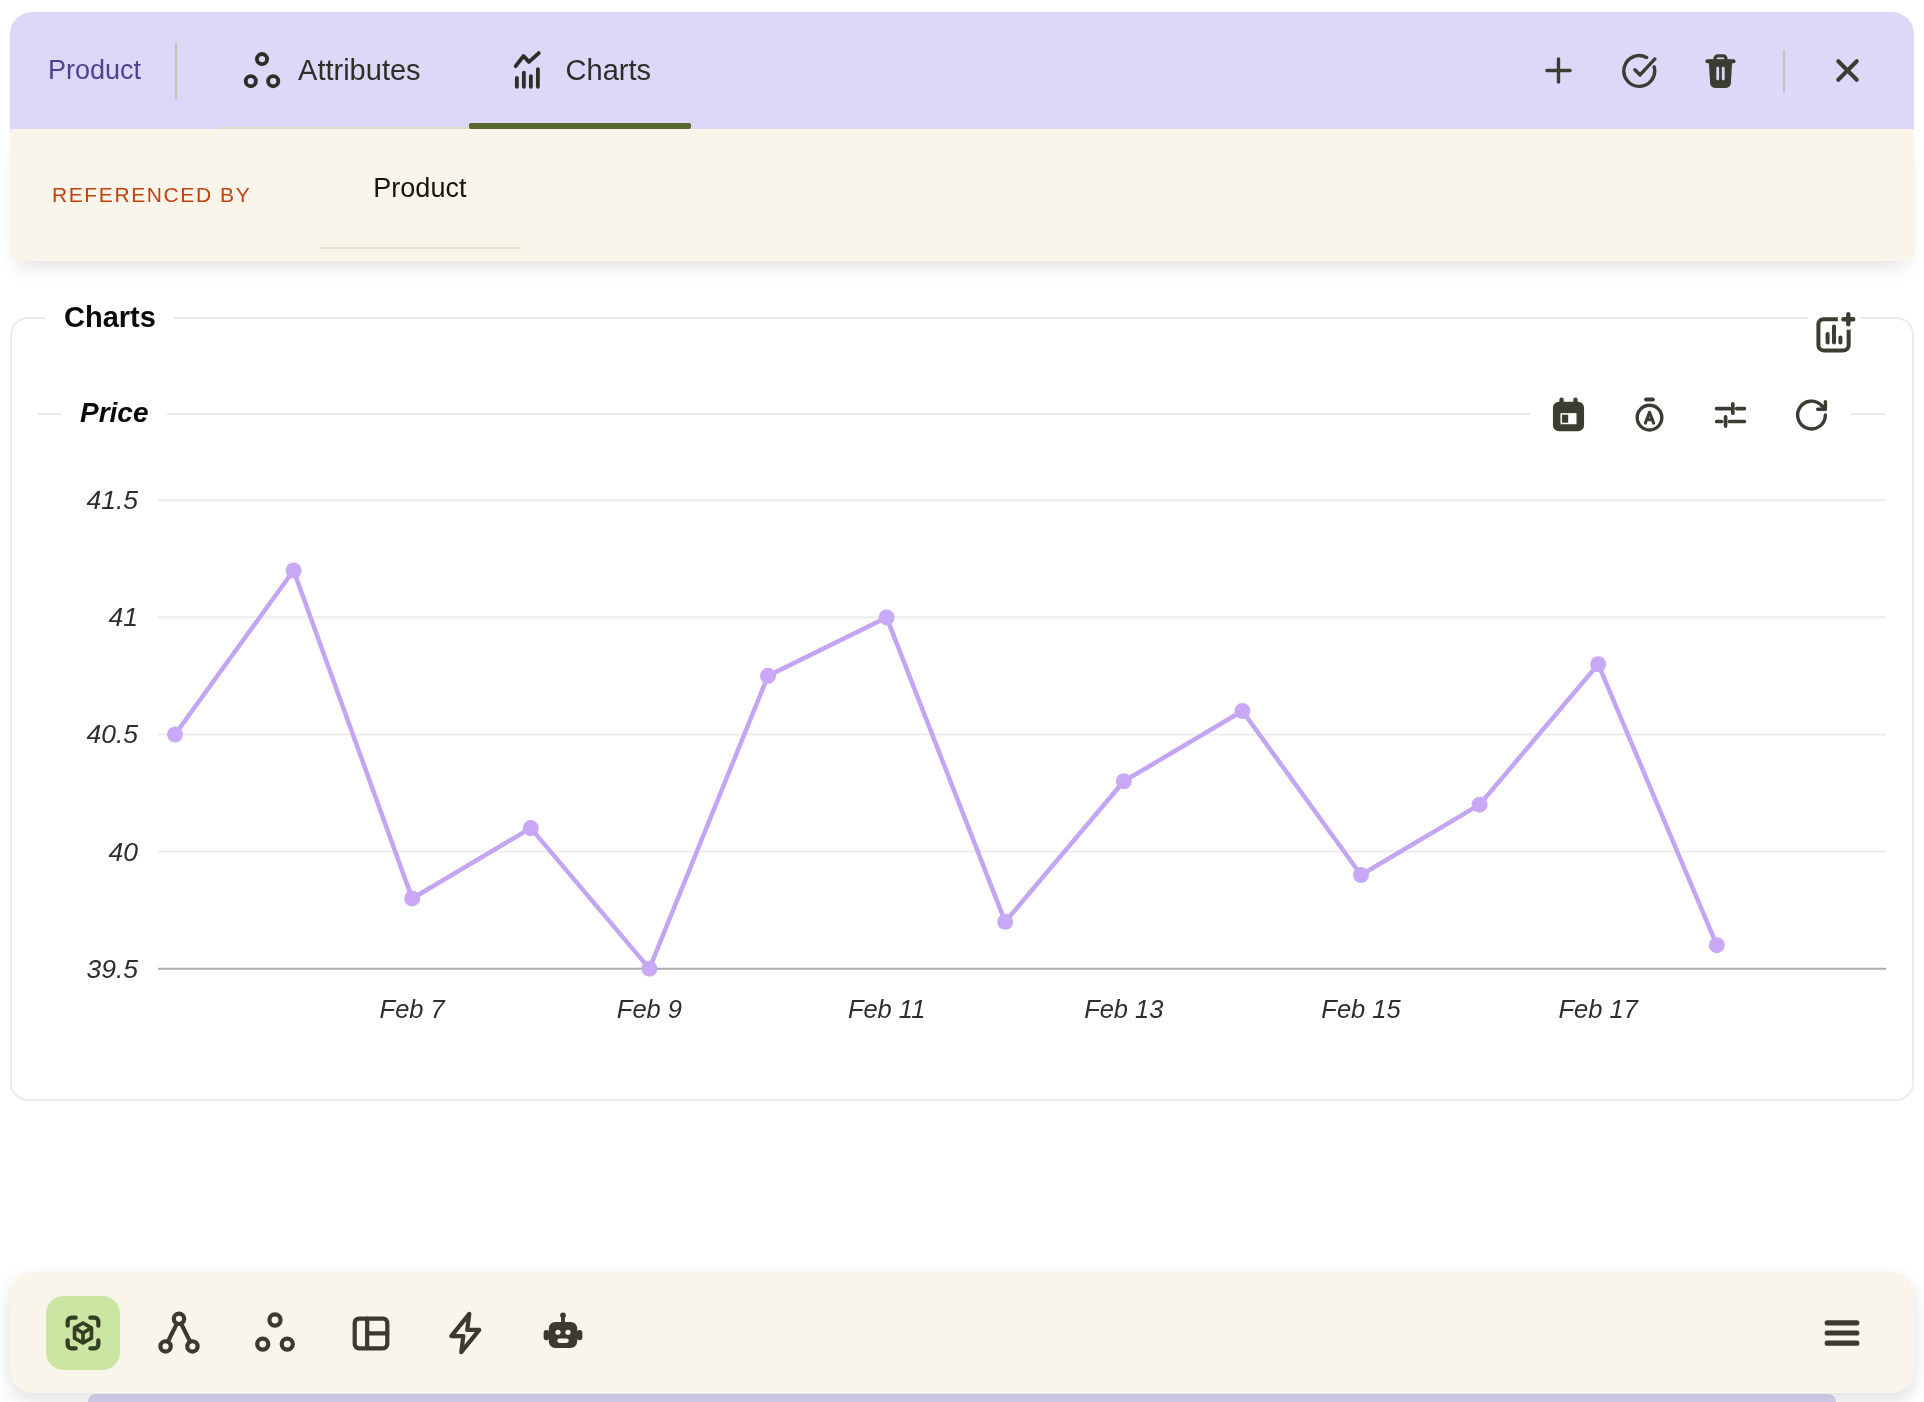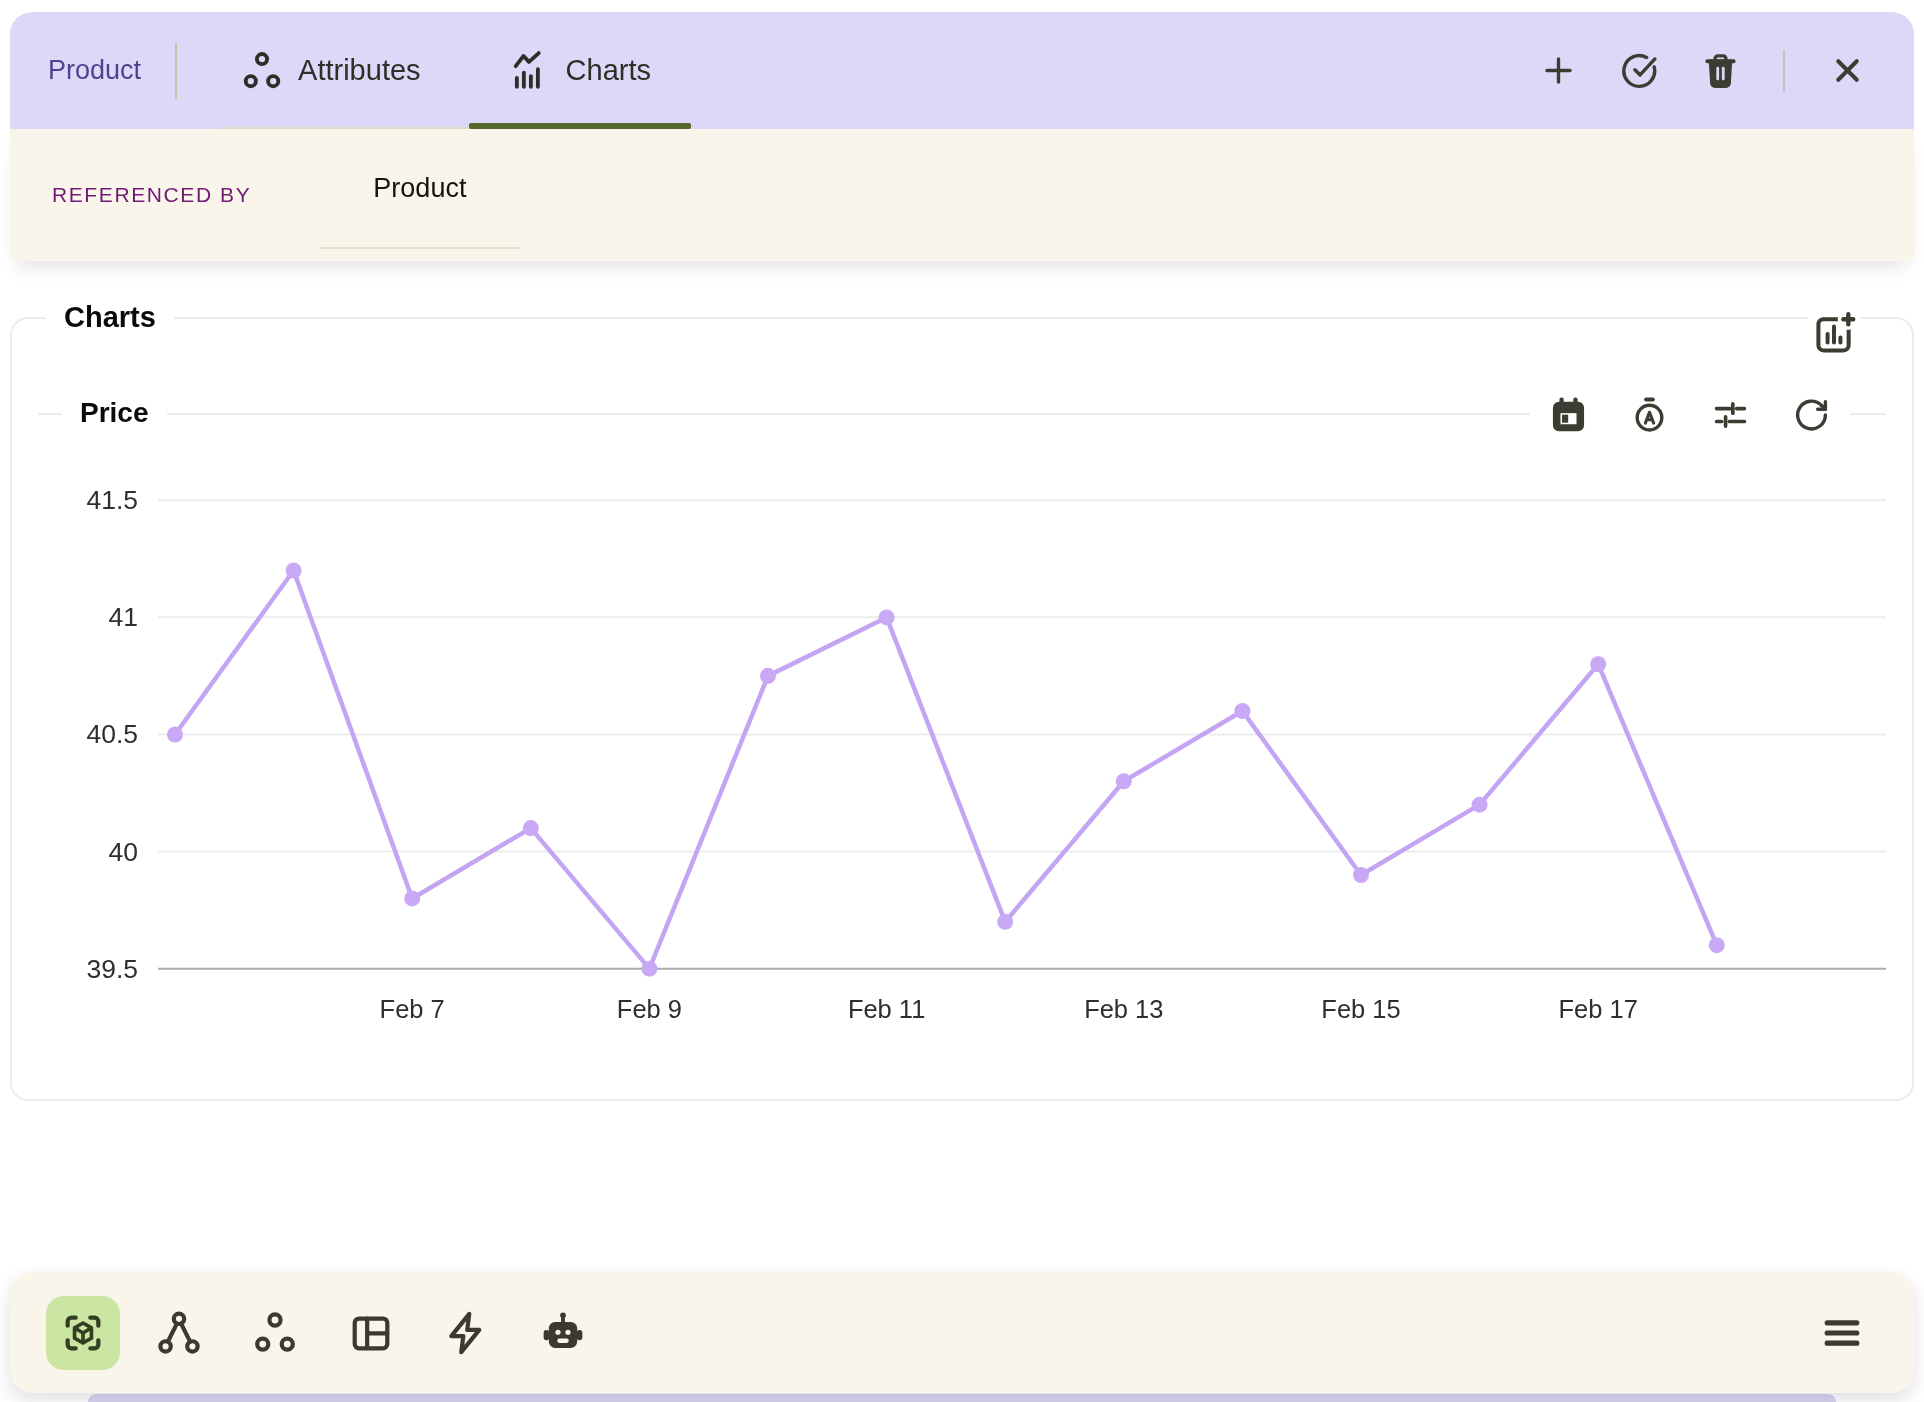--- a/index.html
+++ b/index.html
@@ -21,36 +21,36 @@
   .tab.active::after{content:"";position:absolute;left:-18px;right:-18px;bottom:0;height:6px;
                      background:#56682D;border-radius:2px;z-index:2;}
   .topbar-actions{margin-left:auto;display:flex;align-items:center;gap:44px;margin-right:48px;}
   .topbar-actions .icn{width:37px;height:37px;color:#3C3C33;cursor:pointer;}
   .actions-divider{width:2px;height:42px;background:#C4C0BC;}
 
   
   .refbar{position:absolute;left:10px;top:129px;width:1904px;height:132px;background:#FAF5EA;
           display:flex;align-items:flex-start;z-index:5;
           box-shadow:0 12px 18px -8px rgba(70,70,100,.18);border-radius:0 0 4px 4px;}
-  .ref-label{margin-left:42px;align-self:center;font-size:21px;letter-spacing:1.6px;color:#701a75;}
+  .ref-label{margin-left:42px;align-self:center;font-size:21px;letter-spacing:1.6px;color:#c2410c;}
   .ref-tab{margin-left:68px;height:118px;display:flex;align-items:center;padding:0 54px;
            font-size:27px;color:#141414;border-bottom:2px solid #E3E2D0;cursor:pointer;}
 
   
   .charts-box{position:absolute;left:10px;top:317px;width:1900px;height:780px;background:#fff;
               border:2px solid #ECECF0;border-radius:18px;}
   .legend{position:absolute;top:0;transform:translateY(-55%);background:#fff;
           padding:0 18px;font-weight:700;color:#0a0a0a;white-space:nowrap;}
   .charts-legend{left:34px;font-size:29px;}
   .add-chart-btn{position:absolute;top:-12px;right:52px;width:52px;height:52px;background:#fff;
                  display:flex;align-items:center;justify-content:center;cursor:pointer;}
   .add-chart-btn .icn{width:44px;height:44px;color:#3C3C33;}
 
   .price-panel{position:absolute;left:26px;right:26px;top:94px;bottom:14px;
-               border-top:2px solid #ECECF0;}
+               border-top:2px solid #ECECF0;font-style:italic;}
   .price-legend{left:24px;font-size:28px;}
   .price-toolbar{position:absolute;top:0;right:36px;transform:translateY(-50%);
                  display:flex;align-items:center;gap:44px;background:#fff;padding:0 20px;}
   .price-toolbar .icn{width:37px;height:37px;color:#3C3C33;cursor:pointer;}
   #chart-svg{position:absolute;left:0;top:0;width:100%;height:100%;}
   #chart-svg text{font-family:"Liberation Sans","DejaVu Sans",sans-serif;}
 
   
   .bottom-bar{position:absolute;left:10px;top:1272px;width:1904px;height:121px;background:#FAF5EA;
               border-radius:22px;display:flex;align-items:center;padding:0;z-index:6;

